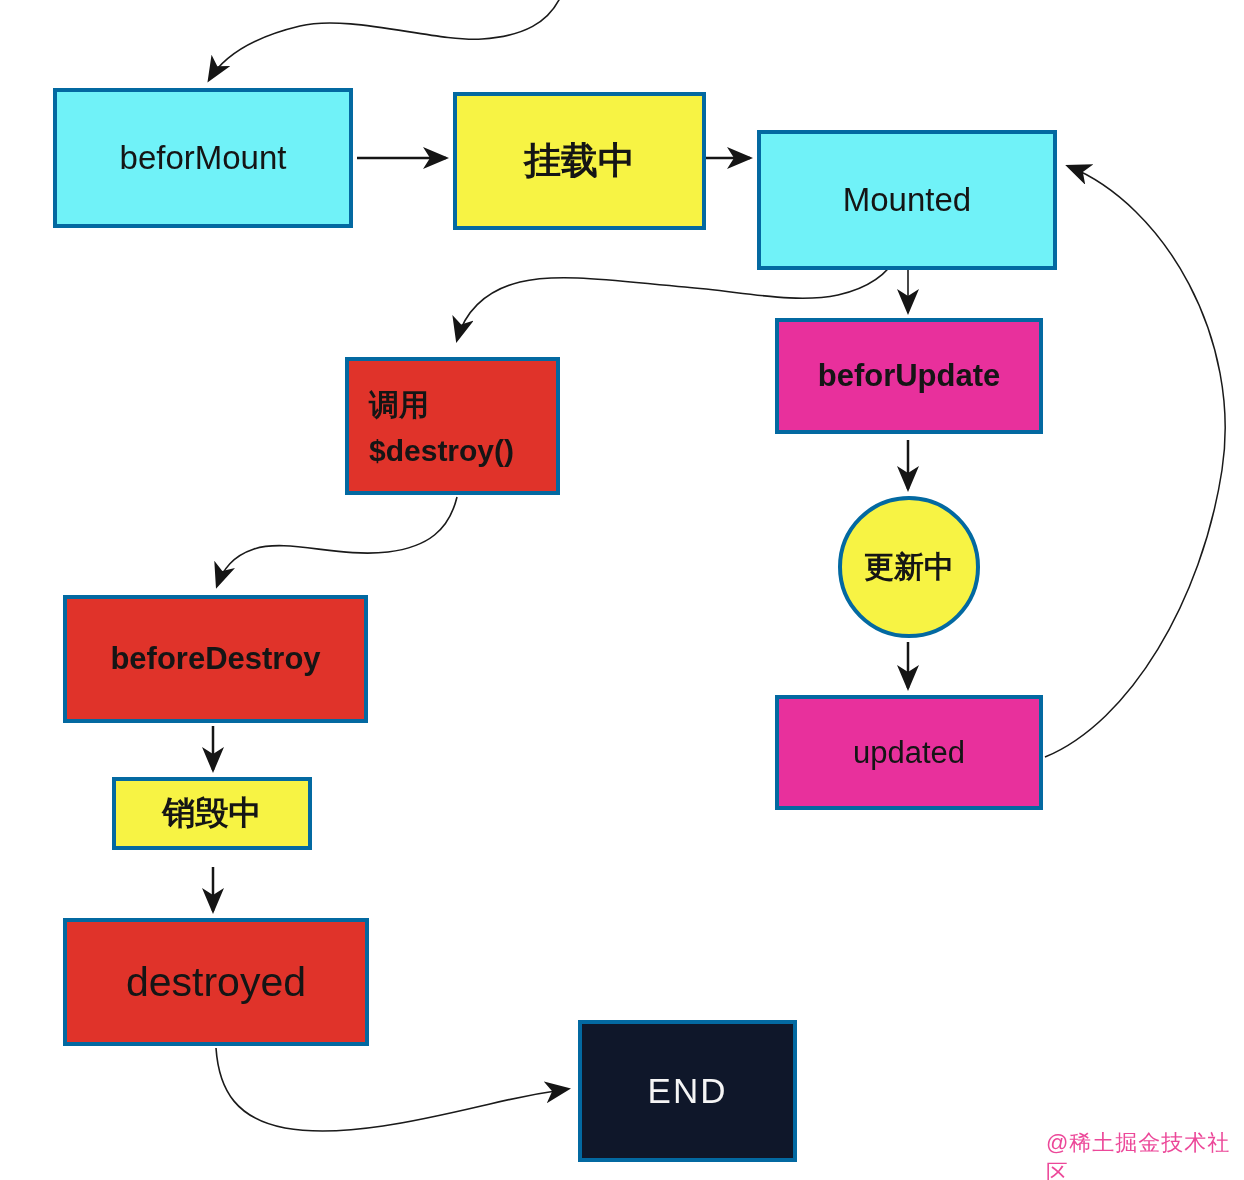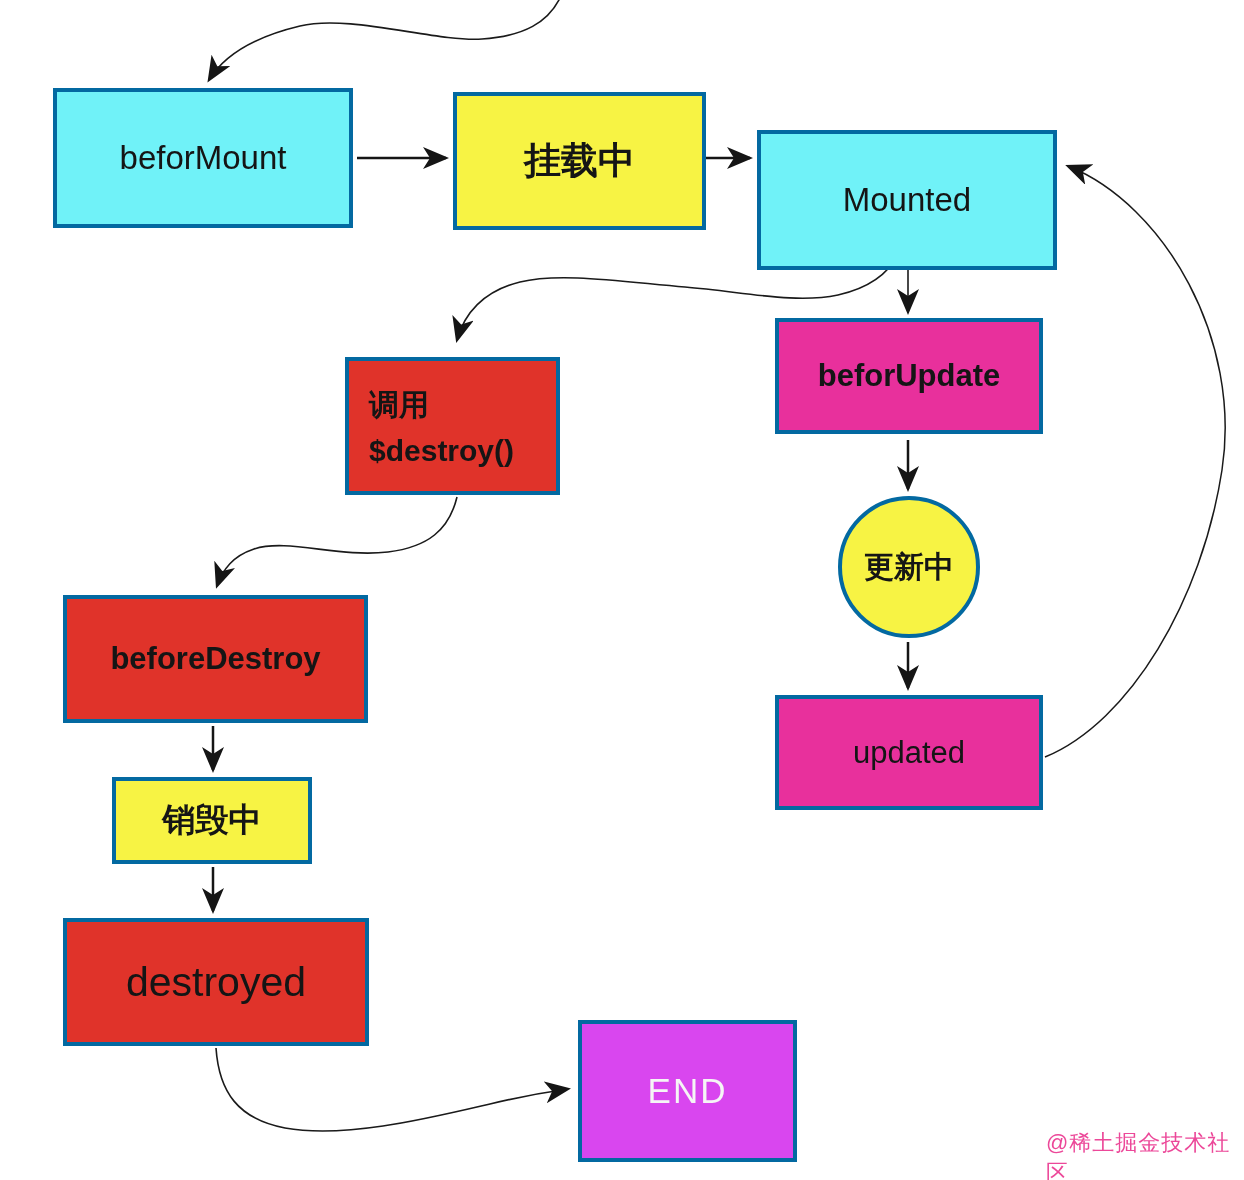--- a/index.html
+++ b/index.html
@@ -15,35 +15,35 @@
     position:absolute;z-index:2;box-sizing:border-box;
     border:4px solid #0369a1;
     display:flex;align-items:center;justify-content:center;
     color:#151515;
   }
   
   .cyan{background:#70F2F8;}
   .yellow{background:#F7F344;}
   .magenta{background:#E8309C;}
   .red{background:#E0332A;}
-  .black{background:#d946ef;}
+  .black{background:#0f172a;}
 
   .node-befor-mount{left:53px;top:88px;width:300px;height:140px;font-size:33px;}
   .node-mounting{left:453px;top:92px;width:253px;height:138px;font-size:37px;font-weight:bold;}
   .node-mounted{left:757px;top:90px;width:300px;height:140px;font-size:33px;margin-top:40px;}
   .node-befor-update{left:775px;top:318px;width:268px;height:116px;font-size:31px;font-weight:bold;}
   .node-updating{left:838px;top:496px;width:142px;height:142px;border-radius:50%;font-size:30px;font-weight:bold;}
   .node-updated{left:775px;top:695px;width:268px;height:115px;font-size:31px;}
   .node-call-destroy{
     left:345px;top:357px;width:215px;height:138px;
     flex-direction:column;align-items:flex-start;justify-content:center;
     padding-left:20px;font-size:30px;font-weight:bold;gap:8px;
   }
   .node-before-destroy{left:63px;top:595px;width:305px;height:128px;font-size:31px;font-weight:bold;}
-  .node-destroying{left:112px;top:777px;width:200px;height:87px;font-size:33px;font-weight:bold;}
+  .node-destroying{left:112px;top:777px;width:200px;height:73px;font-size:33px;font-weight:bold;}
   .node-destroyed{left:63px;top:918px;width:306px;height:128px;font-size:41px;}
   .node-end{left:578px;top:1020px;width:219px;height:142px;color:#f5f5f5;font-size:35px;letter-spacing:2px;}
 
   .watermark{
     position:absolute;z-index:2;
     left:1046px;top:1128px;
     font-size:22px;color:#ec4899;letter-spacing:1px;
   }
 </style>
 </head>

